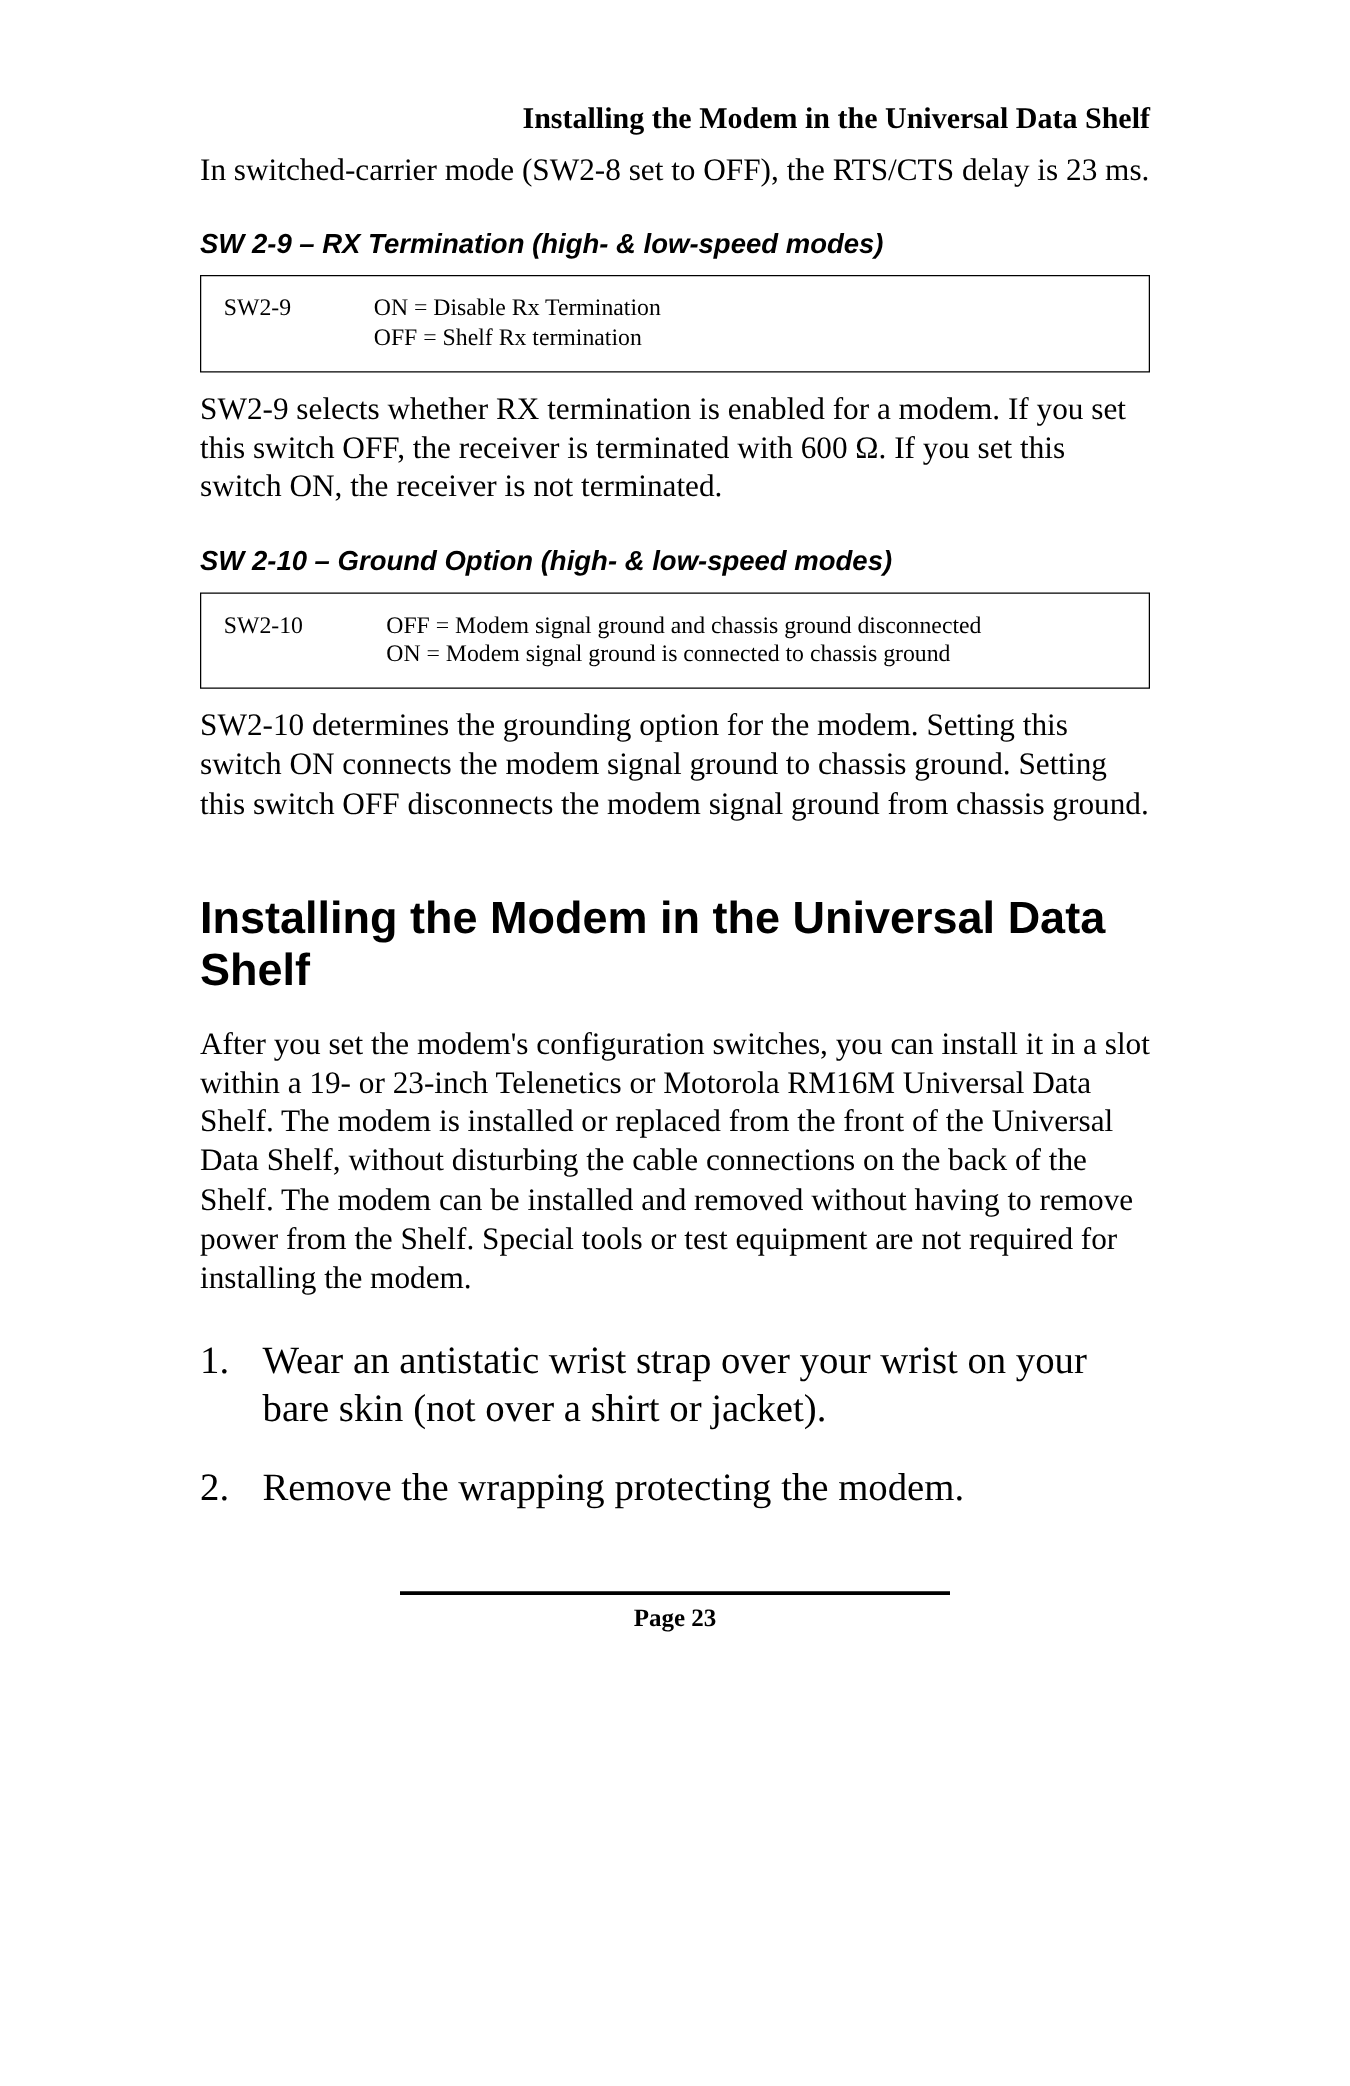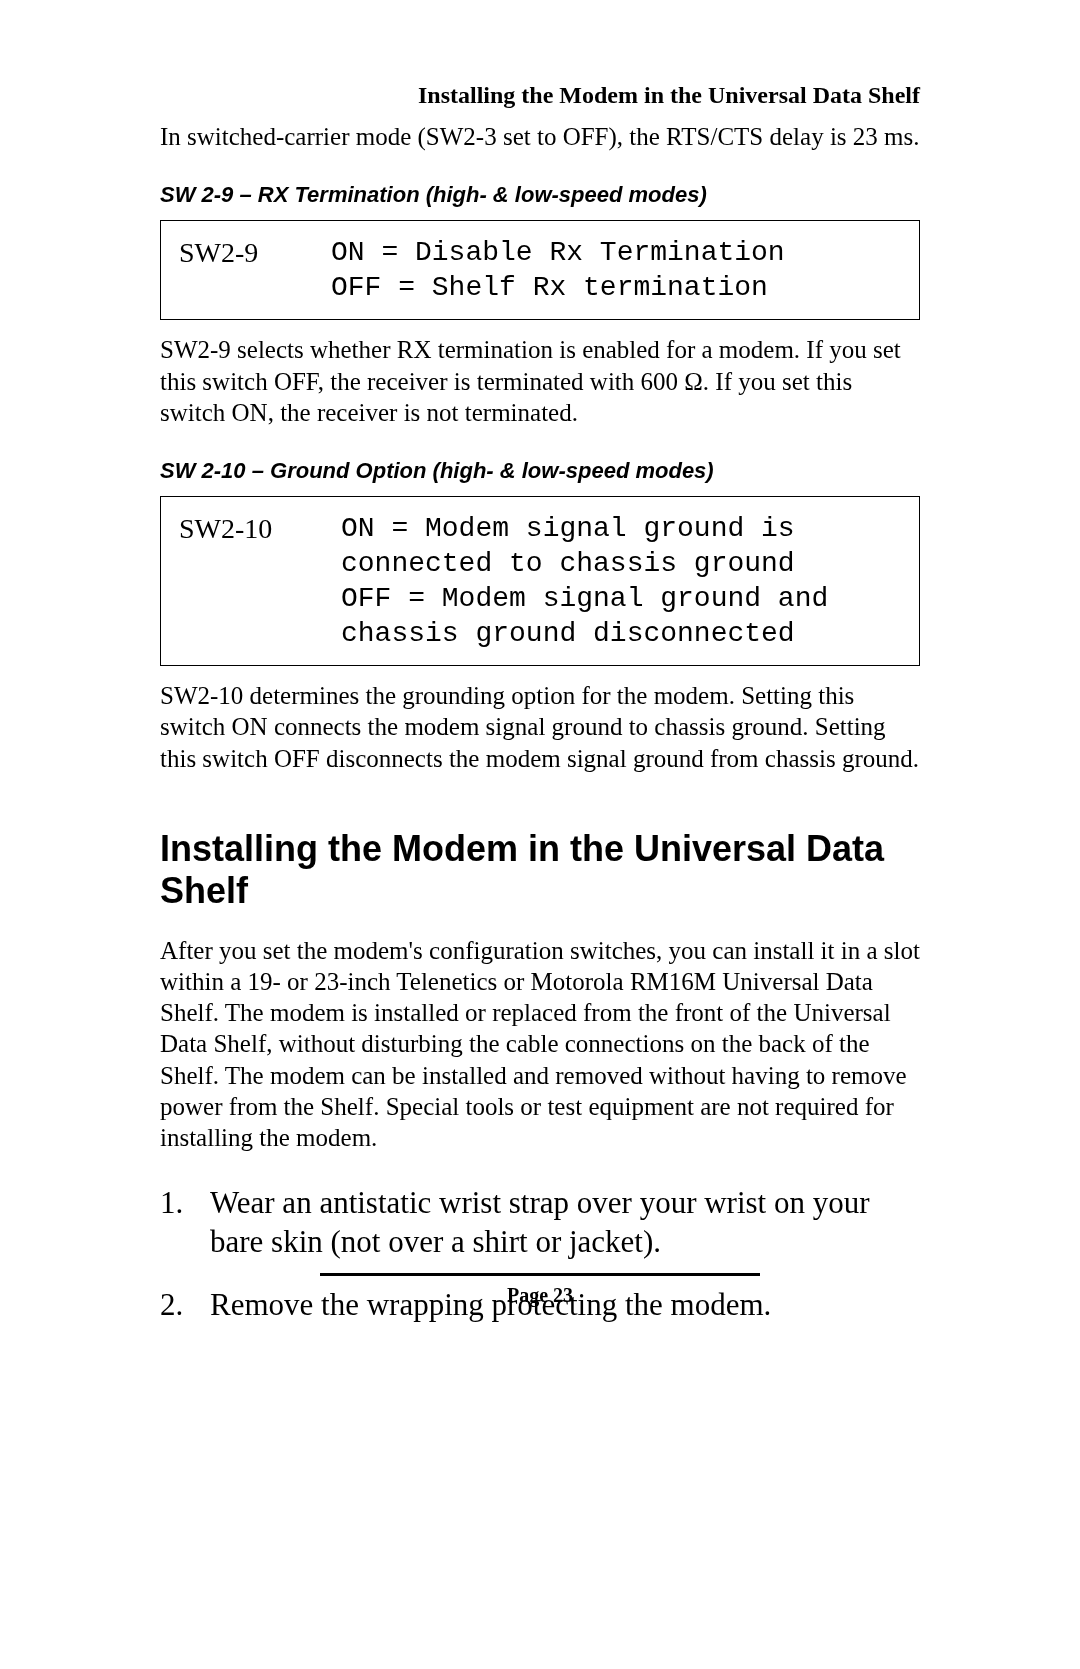--- a/index.html
+++ b/index.html
@@ -34,33 +34,31 @@
     font-size: 22px;
     margin: 17px 0 12px 0;
   }
   .option-box {
     border: 1.5px solid #000;
     padding: 14px 18px 14px 18px;
     margin-bottom: 14px;
   }
   .option-row {
     display: flex;
-    font-size: 28px;
+    font-size: 19px;
     line-height: 1.25;
-    gap: 32px;
   }
   .switch-col {
     flex: 0 0 120px;
   }
   .switch-col.wide {
     flex: 0 0 130px;
   }
   .desc-col {
     flex: 1;
-    font-family: Liberation Mono, monospace;
   }
   .main-heading {
     font-family: Arial, Helvetica, sans-serif;
     font-weight: bold;
     font-size: 36px;
     line-height: 1.18;
     margin: 54px 0 22px 0;
   }
   ol.steps {
     font-size: 31px;
@@ -100,21 +98,21 @@
     width: 440px;
   }
 </style>
 </head>
 <body>
 
 <div class="page">
 
   <div class="running-header">Installing the Modem in the Universal Data Shelf</div>
 
-  <p class="body-text">In switched-carrier mode (SW2-3 set to OFF), the RTS/CTS delay is 23 ms.</p>
+  <p class="body-text">In switched-carrier mode (SW2-8 set to OFF), the RTS/CTS delay is 23 ms.</p>
 
   <div class="section-label">SW 2-9 – RX Termination (high- &amp; low-speed modes)</div>
 
   <div class="option-box">
     <div class="option-row">
       <div class="switch-col">SW2-9</div>
       <div class="desc-col">
         <div>ON = Disable Rx Termination</div>
         <div>OFF = Shelf Rx termination</div>
       </div>
@@ -122,22 +120,22 @@
   </div>
 
   <p class="body-text">SW2-9 selects whether RX termination is enabled for a modem. If you set this switch OFF, the receiver is terminated with 600 Ω. If you set this switch ON, the receiver is not terminated.</p>
 
   <div class="section-label">SW 2-10 – Ground Option (high- &amp; low-speed modes)</div>
 
   <div class="option-box">
     <div class="option-row">
       <div class="switch-col wide">SW2-10</div>
       <div class="desc-col">
+        <div>OFF = Modem signal ground and chassis ground disconnected</div>
         <div>ON = Modem signal ground is connected to chassis ground</div>
-        <div>OFF = Modem signal ground and chassis ground disconnected</div>
       </div>
     </div>
   </div>
 
   <p class="body-text">SW2-10 determines the grounding option for the modem. Setting this switch ON connects the modem signal ground to chassis ground. Setting this switch OFF disconnects the modem signal ground from chassis ground.</p>
 
   <h1 class="main-heading">Installing the Modem in the Universal Data Shelf</h1>
 
   <p class="body-text">After you set the modem's configuration switches, you can install it in a slot within a 19- or 23-inch Telenetics or Motorola RM16M Universal Data Shelf. The modem is installed or replaced from the front of the Universal Data Shelf, without disturbing the cable connections on the back of the Shelf. The modem can be installed and removed without having to remove power from the Shelf. Special tools or test equipment are not required for installing the modem.</p>
 

